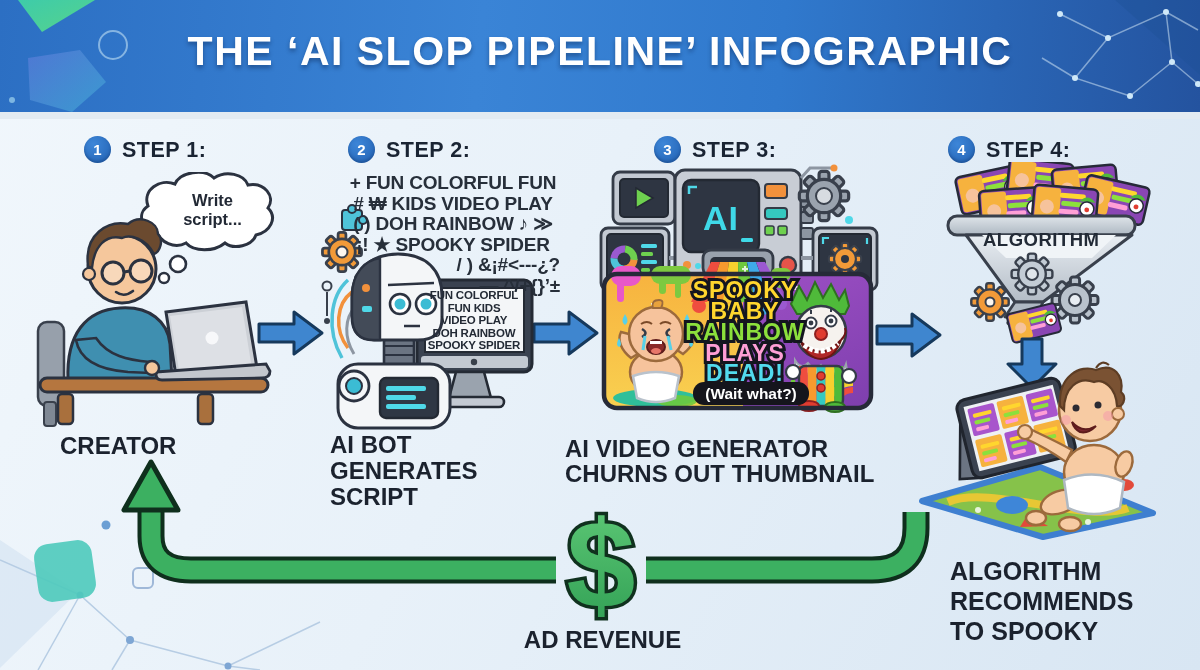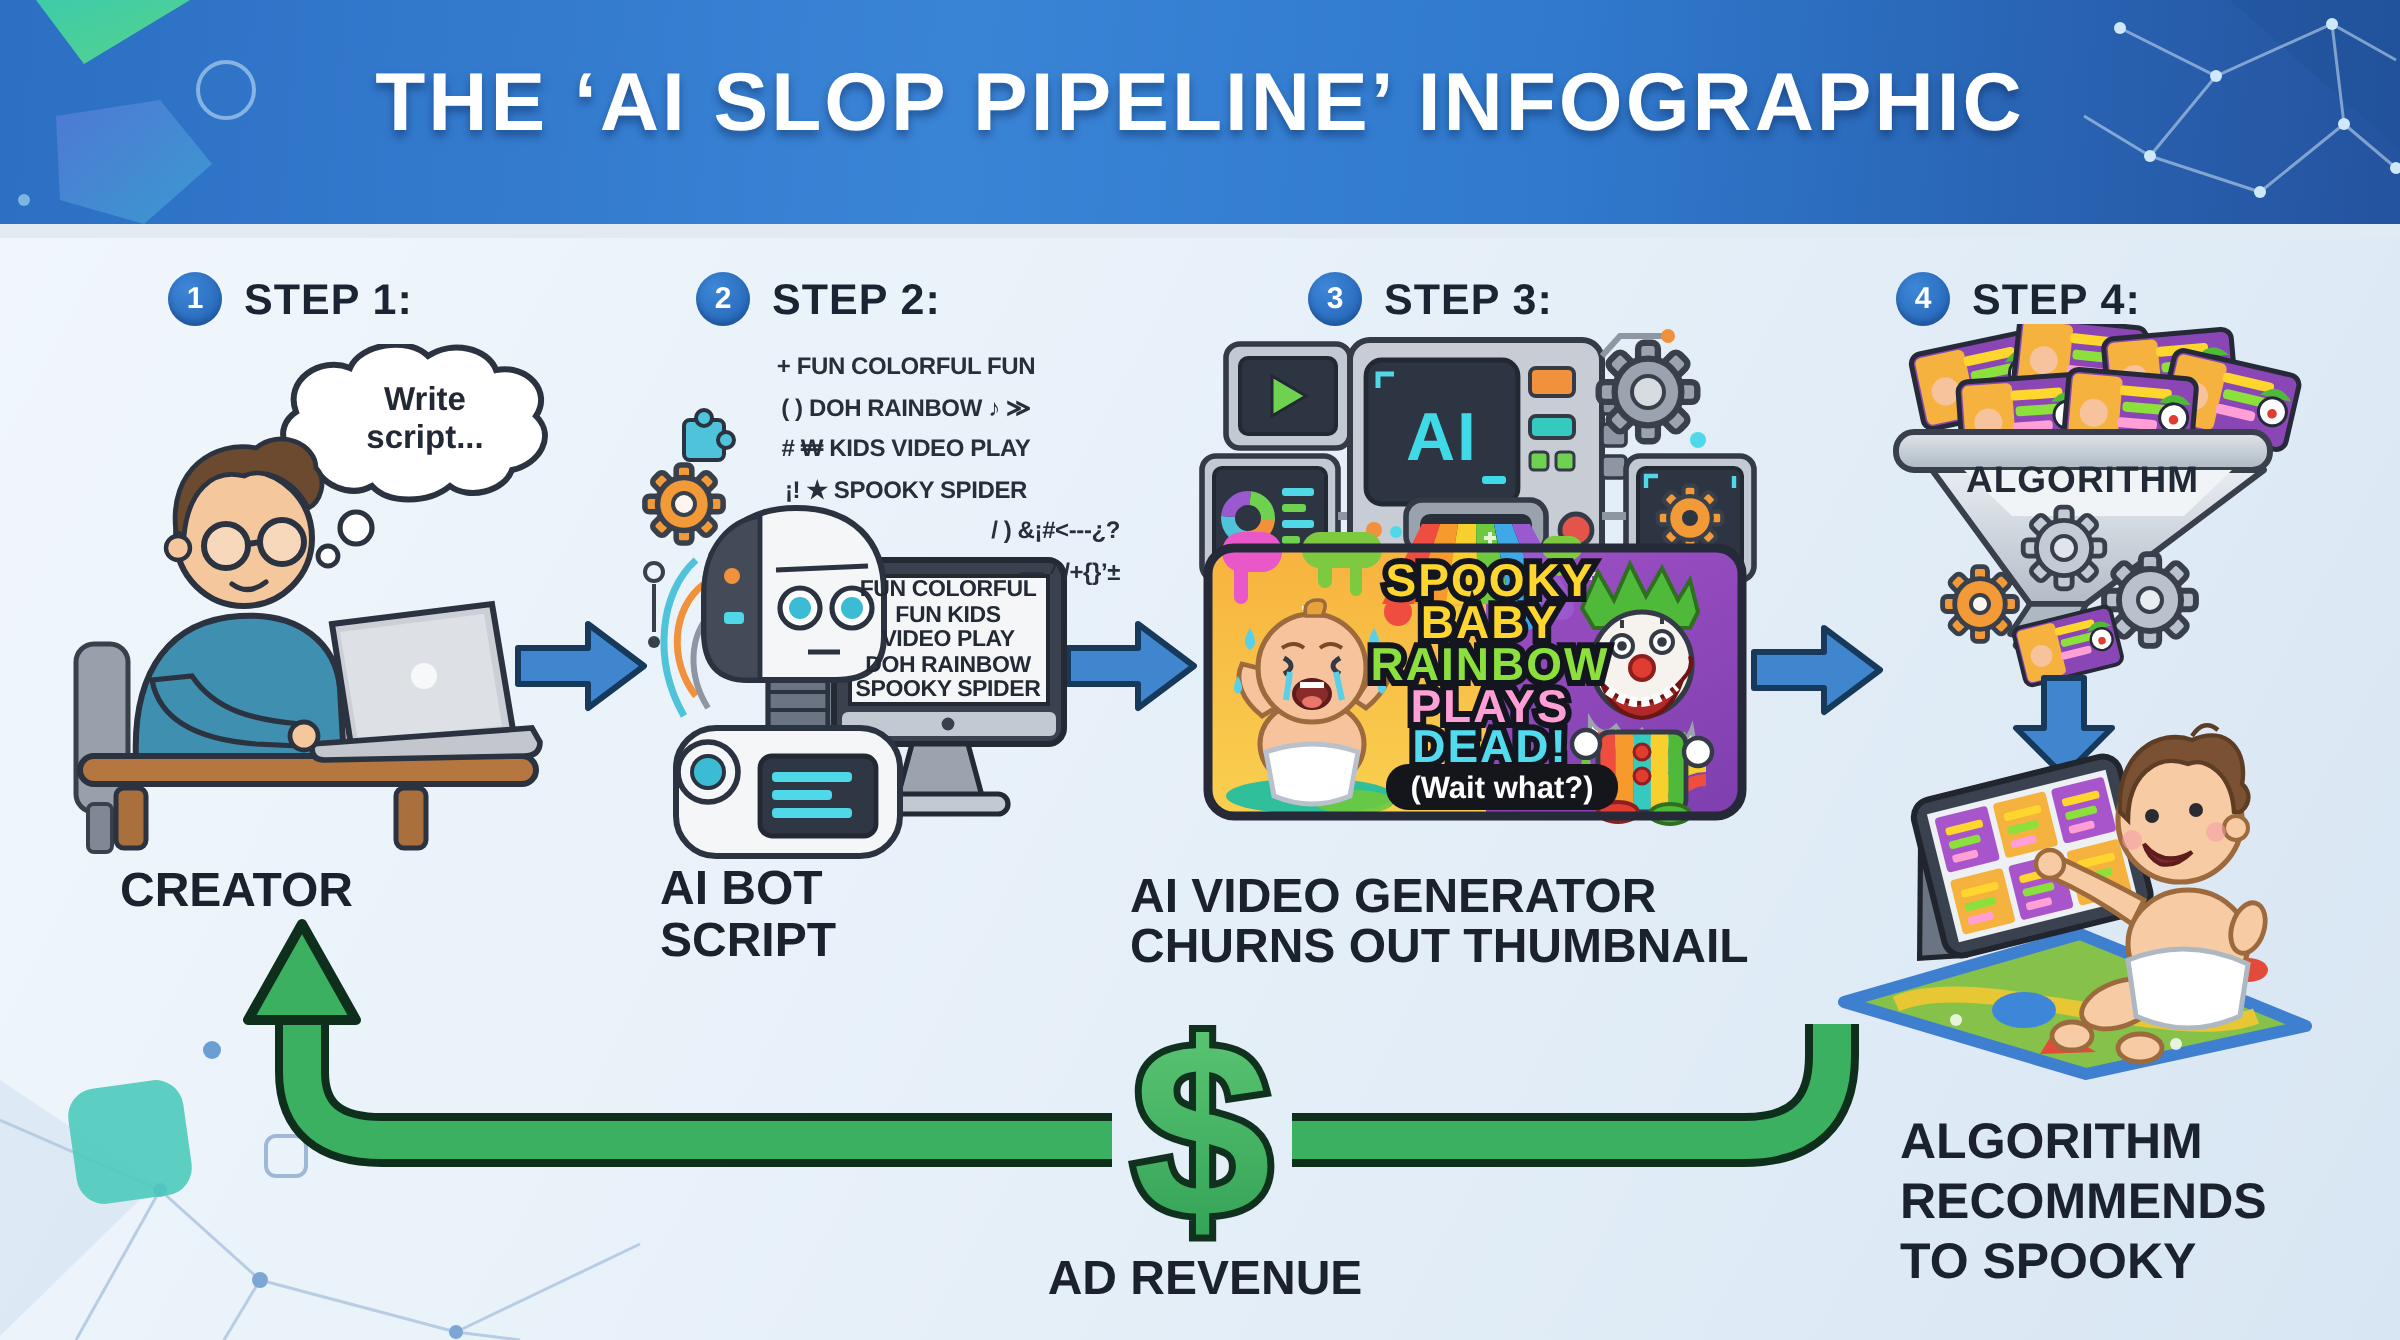--- a/index.html
+++ b/index.html
@@ -18,21 +18,21 @@
     box-shadow:inset 0 -2px 3px rgba(10,40,90,.35);}
   .step-label{font-size:21.5px;font-weight:800;color:#1a2433;letter-spacing:.5px;}
   .caption{font-weight:800;color:#1b222e;line-height:1.1;}
   .cap1{left:60px;top:433px;width:186px;font-size:24px;}
   .cap2{left:330px;top:432px;width:200px;font-size:24px;line-height:26px;}
   .cap3{left:565px;top:436px;width:344px;font-size:24px;line-height:25px;}
   .cap4{left:950px;top:556px;width:215px;font-size:25px;line-height:30px;}
   .bubble-text{left:160px;top:191px;width:105px;text-align:center;font-weight:800;
     font-size:16.5px;line-height:19px;color:#222935;white-space:pre-line;}
   .float-lines{left:336px;top:173px;width:234px;display:flex;flex-direction:column;align-items:center;
-    font-weight:800;color:#272f3a;font-size:12px;line-height:20.6px;letter-spacing:-.2px;white-space:nowrap;}
+    font-weight:800;color:#272f3a;font-size:19px;line-height:20.6px;letter-spacing:-.2px;white-space:nowrap;}
   .float-lines div:nth-child(5),.float-lines div:nth-child(6){align-self:flex-end;margin-right:10px;}
   .screen-lines{left:424px;top:289px;width:100px;text-align:center;font-weight:800;
     font-size:11.5px;line-height:12.6px;color:#232a35;letter-spacing:-.2px;}
   .funnel-label{left:983px;top:229px;width:104px;text-align:center;font-weight:800;
     font-size:18.5px;color:#222a36;letter-spacing:.5px;}
   .ad-label{left:500px;top:626px;width:205px;text-align:center;font-size:24px;font-weight:800;color:#1b222e;}
   svg text{font-family:"Liberation Sans",sans-serif;}
 </style>
 </head>
 <body>
@@ -241,22 +241,22 @@
       <rect x="62" y="210" width="58" height="40" rx="6" fill="#2f3744" stroke="#232933" stroke-width="2.4"></rect>
       <rect x="68" y="218" width="40" height="5" rx="2" fill="#4fd8e8"></rect>
       <rect x="68" y="227" width="30" height="5" rx="2" fill="#4fd8e8"></rect>
       <rect x="68" y="236" width="40" height="5" rx="2" fill="#4fd8e8"></rect>
       <circle cx="36" cy="218" r="15" fill="#f4f6f8" stroke="#2b3240" stroke-width="2.8"></circle>
       <circle cx="36" cy="218" r="8" fill="#3bbcd4" stroke="#2b3240" stroke-width="2"></circle>
     </g>
   </svg>
   <div class="abs float-lines">
     <div>+ FUN COLORFUL FUN</div>
+    <div># ₩ KIDS VIDEO PLAY</div>
     <div>( ) DOH RAINBOW ♪ ≫</div>
-    <div># ₩ KIDS VIDEO PLAY</div>
     <div>¡! ★ SPOOKY SPIDER</div>
     <div>/ ) &amp;¡#&lt;---¿?</div>
     <div>— ^/+{}’±</div>
   </div>
   <div class="abs screen-lines">
     <div>FUN COLORFUL</div>
     <div>FUN KIDS</div>
     <div>VIDEO PLAY</div>
     <div>DOH RAINBOW</div>
     <div>SPOOKY SPIDER</div>
@@ -531,20 +531,21 @@
       <circle cx="190" cy="254" r="5" fill="#f59cab" opacity="0.55"></circle>
     </g>
   </svg>
   <div class="abs funnel-label">ALGORITHM</div>
 
   <div class="abs caption cap1">
     <div>CREATOR</div>
   </div>
   <div class="abs caption cap2">
     <div>AI BOT</div>
+    <div>GENERATES</div>
     <div>SCRIPT</div>
   </div>
   <div class="abs caption cap3">
     <div>AI VIDEO GENERATOR</div>
     <div>CHURNS OUT THUMBNAIL</div>
   </div>
   <div class="abs caption cap4">
     <div>ALGORITHM</div>
     <div>RECOMMENDS</div>
     <div>TO SPOOKY</div>

